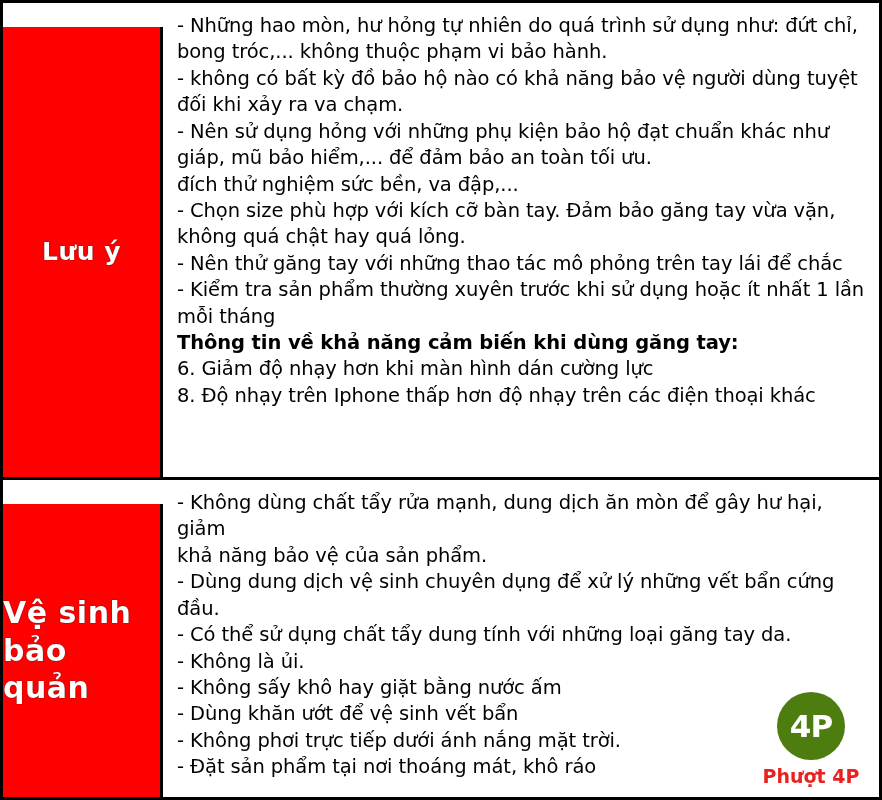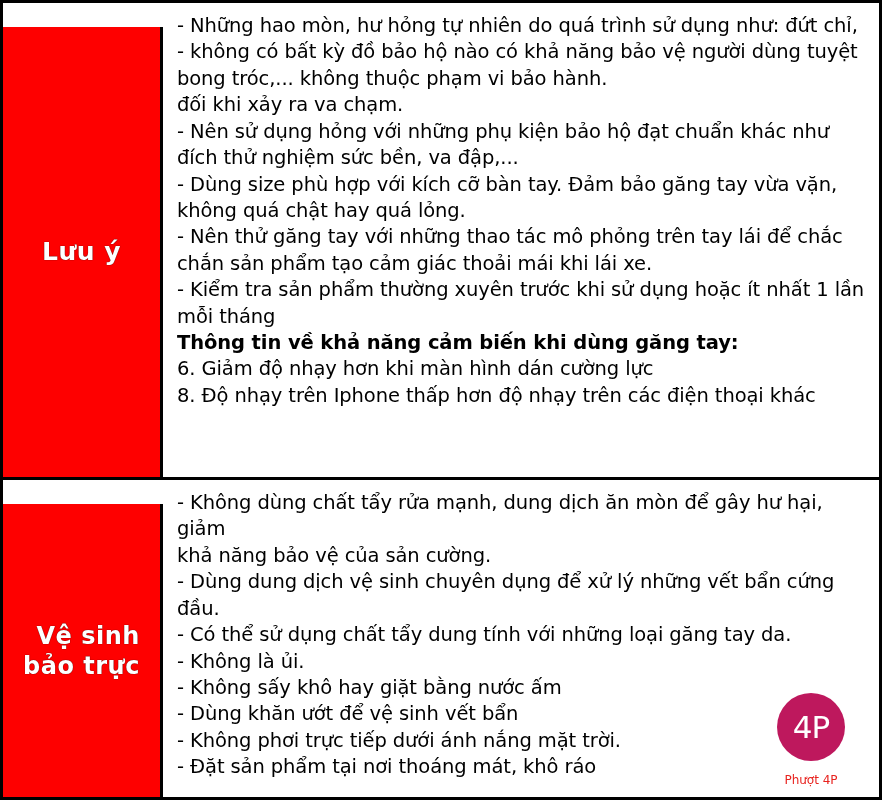--- a/index.html
+++ b/index.html
@@ -35,34 +35,34 @@
   }
   .label-cell {
     width: 160px;
     min-width: 160px;
     box-sizing: border-box;
     background: #fe0000;
     border-right: 3px solid #000000;
     display: flex;
     align-items: center;
     justify-content: center;
-    text-align: right;
+    text-align: left;
     color: #ffffff;
     font-weight: bold;
     margin-top: 24px;
   }
   .label-text {
     font-size: 25px;
     line-height: 1.25;
     letter-spacing: 0.5px;
     font-family: "DejaVu Sans", sans-serif;
     text-shadow: 0 0 1px #000;
   }
   .label-text.two-line {
-    font-size: 24px;
+    font-size: 30px;
   }
   .content-cell {
     flex: 1;
     box-sizing: border-box;
     padding: 10px 14px 8px 14px;
     position: relative;
   }
   .line {
     font-size: 19.5px;
     line-height: 1.355;
@@ -79,77 +79,77 @@
     position: absolute;
     right: 14px;
     bottom: 10px;
     width: 108px;
     text-align: center;
   }
   .logo-circle {
     width: 68px;
     height: 68px;
     border-radius: 50%;
-    background: #be185d;
+    background: #4d7c0f;
     margin: 0 auto;
     display: flex;
     align-items: center;
     justify-content: center;
     color: #ffffff;
-    font-weight: normal;
+    font-weight: bold;
     font-size: 31px;
     font-family: "DejaVu Sans", sans-serif;
     letter-spacing: -1px;
   }
   .logo-caption {
-    margin-top: 12px;
+    margin-top: 5px;
     color: #e8231f;
-    font-weight: normal;
-    font-size: 12px;
+    font-weight: bold;
+    font-size: 19px;
     font-family: "DejaVu Sans", sans-serif;
   }
 </style>
 </head>
 <body>
 
 <div class="sheet">
 
   <div class="row row-notes">
     <div class="label-cell">
       <div class="label-text">Lưu ý</div>
     </div>
     <div class="content-cell">
       <p class="line">- Những hao mòn, hư hỏng tự nhiên do quá trình sử dụng như: đứt chỉ,</p>
+      <p class="line">bong tróc,... không thuộc phạm vi bảo hành.</p>
       <p class="line">- không có bất kỳ đồ bảo hộ nào có khả năng bảo vệ người dùng tuyệt</p>
-      <p class="line">bong tróc,... không thuộc phạm vi bảo hành.</p>
       <p class="line">đối khi xảy ra va chạm.</p>
       <p class="line">- Nên sử dụng hỏng với những phụ kiện bảo hộ đạt chuẩn khác như</p>
+      <p class="line">giáp, mũ bảo hiểm,... để đảm bảo an toàn tối ưu.</p>
       <p class="line">đích thử nghiệm sức bền, va đập,...</p>
-      <p class="line">- Dùng size phù hợp với kích cỡ bàn tay. Đảm bảo găng tay vừa vặn,</p>
+      <p class="line">- Chọn size phù hợp với kích cỡ bàn tay. Đảm bảo găng tay vừa vặn,</p>
       <p class="line">không quá chật hay quá lỏng.</p>
       <p class="line">- Nên thử găng tay với những thao tác mô phỏng trên tay lái để chắc</p>
-      <p class="line">chắn sản phẩm tạo cảm giác thoải mái khi lái xe.</p>
       <p class="line">- Kiểm tra sản phẩm thường xuyên trước khi sử dụng hoặc ít nhất 1 lần</p>
       <p class="line">mỗi tháng</p>
       <p class="line bold">Thông tin về khả năng cảm biến khi dùng găng tay:</p>
       <p class="line">6. Giảm độ nhạy hơn khi màn hình dán cường lực</p>
       <p class="line">8. Độ nhạy trên Iphone thấp hơn độ nhạy trên các điện thoại khác</p>
     </div>
   </div>
 
   <div class="row row-care">
     <div class="label-cell">
       <div class="label-text two-line">
         <div>Vệ sinh</div>
-        <div>bảo trực</div>
+        <div>bảo quản</div>
       </div>
     </div>
     <div class="content-cell">
       <p class="line">- Không dùng chất tẩy rửa mạnh, dung dịch ăn mòn để gây hư hại, giảm</p>
-      <p class="line">khả năng bảo vệ của sản cường.</p>
+      <p class="line">khả năng bảo vệ của sản phẩm.</p>
       <p class="line">- Dùng dung dịch vệ sinh chuyên dụng để xử lý những vết bẩn cứng</p>
       <p class="line">đầu.</p>
       <p class="line">- Có thể sử dụng chất tẩy dung tính với những loại găng tay da.</p>
       <p class="line">- Không là ủi.</p>
       <p class="line">- Không sấy khô hay giặt bằng nước ấm</p>
       <p class="line">- Dùng khăn ướt để vệ sinh vết bẩn</p>
       <p class="line">- Không phơi trực tiếp dưới ánh nắng mặt trời.</p>
       <p class="line">- Đặt sản phẩm tại nơi thoáng mát, khô ráo</p>
 
       <div class="logo">

